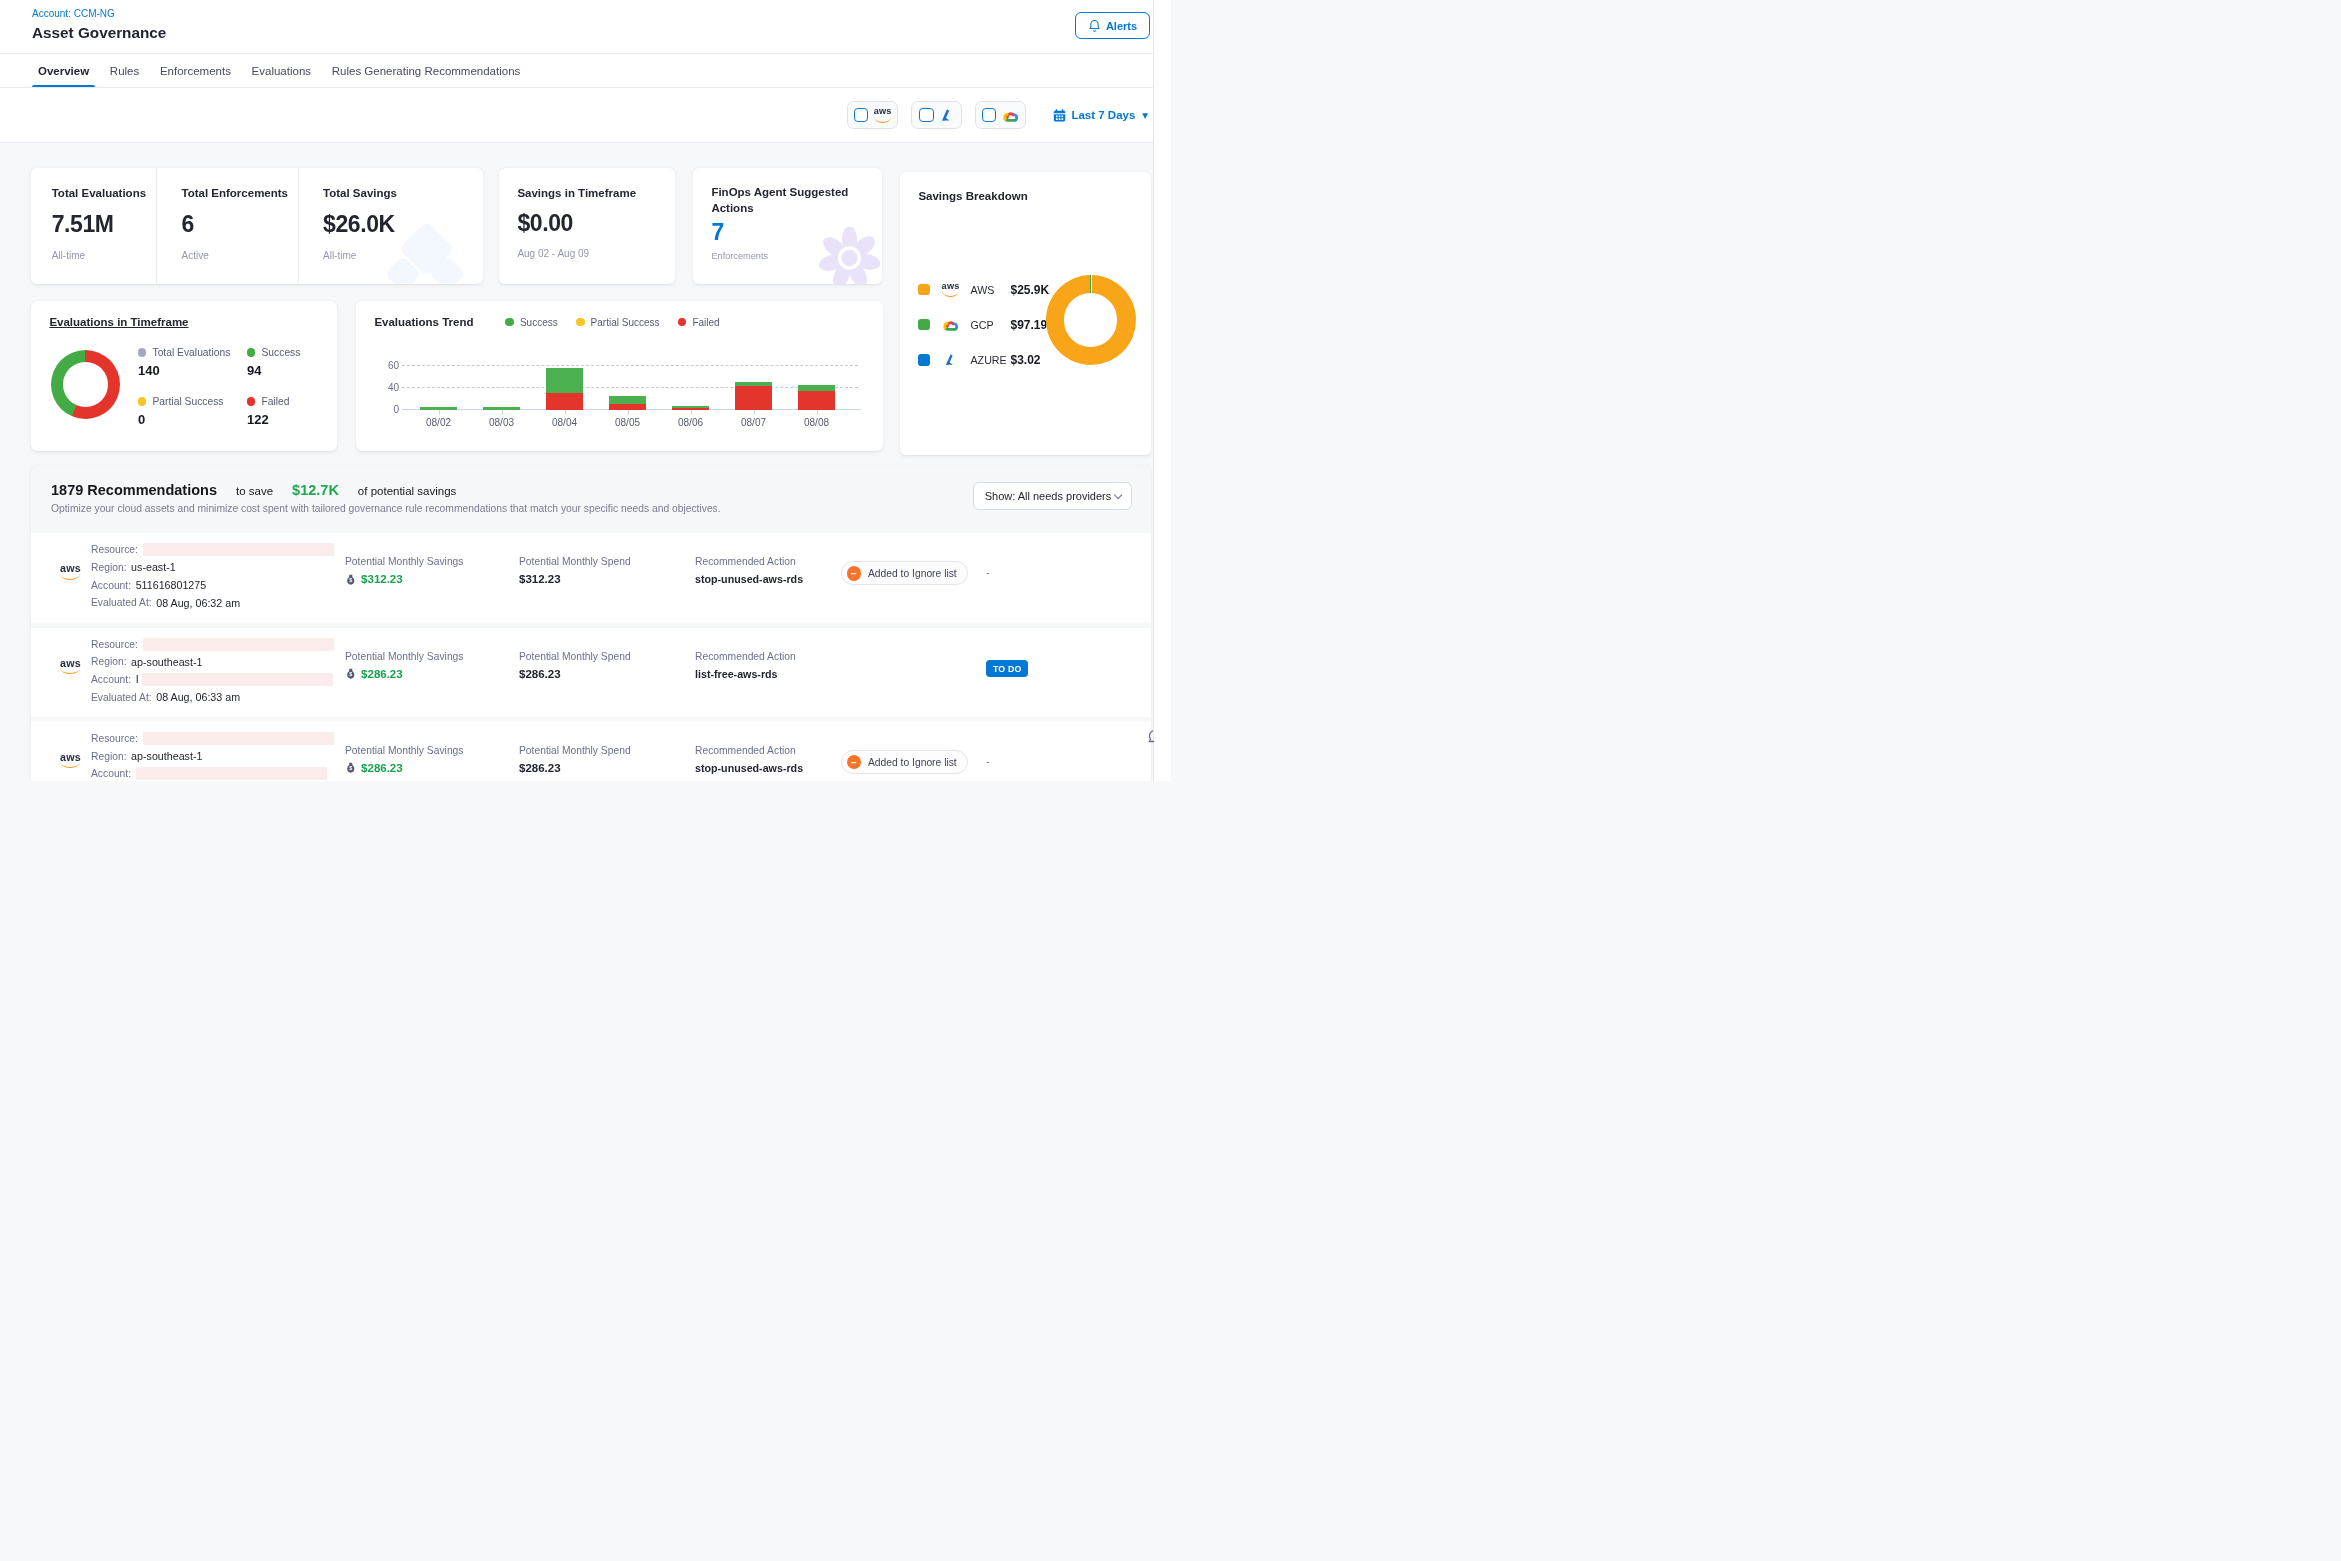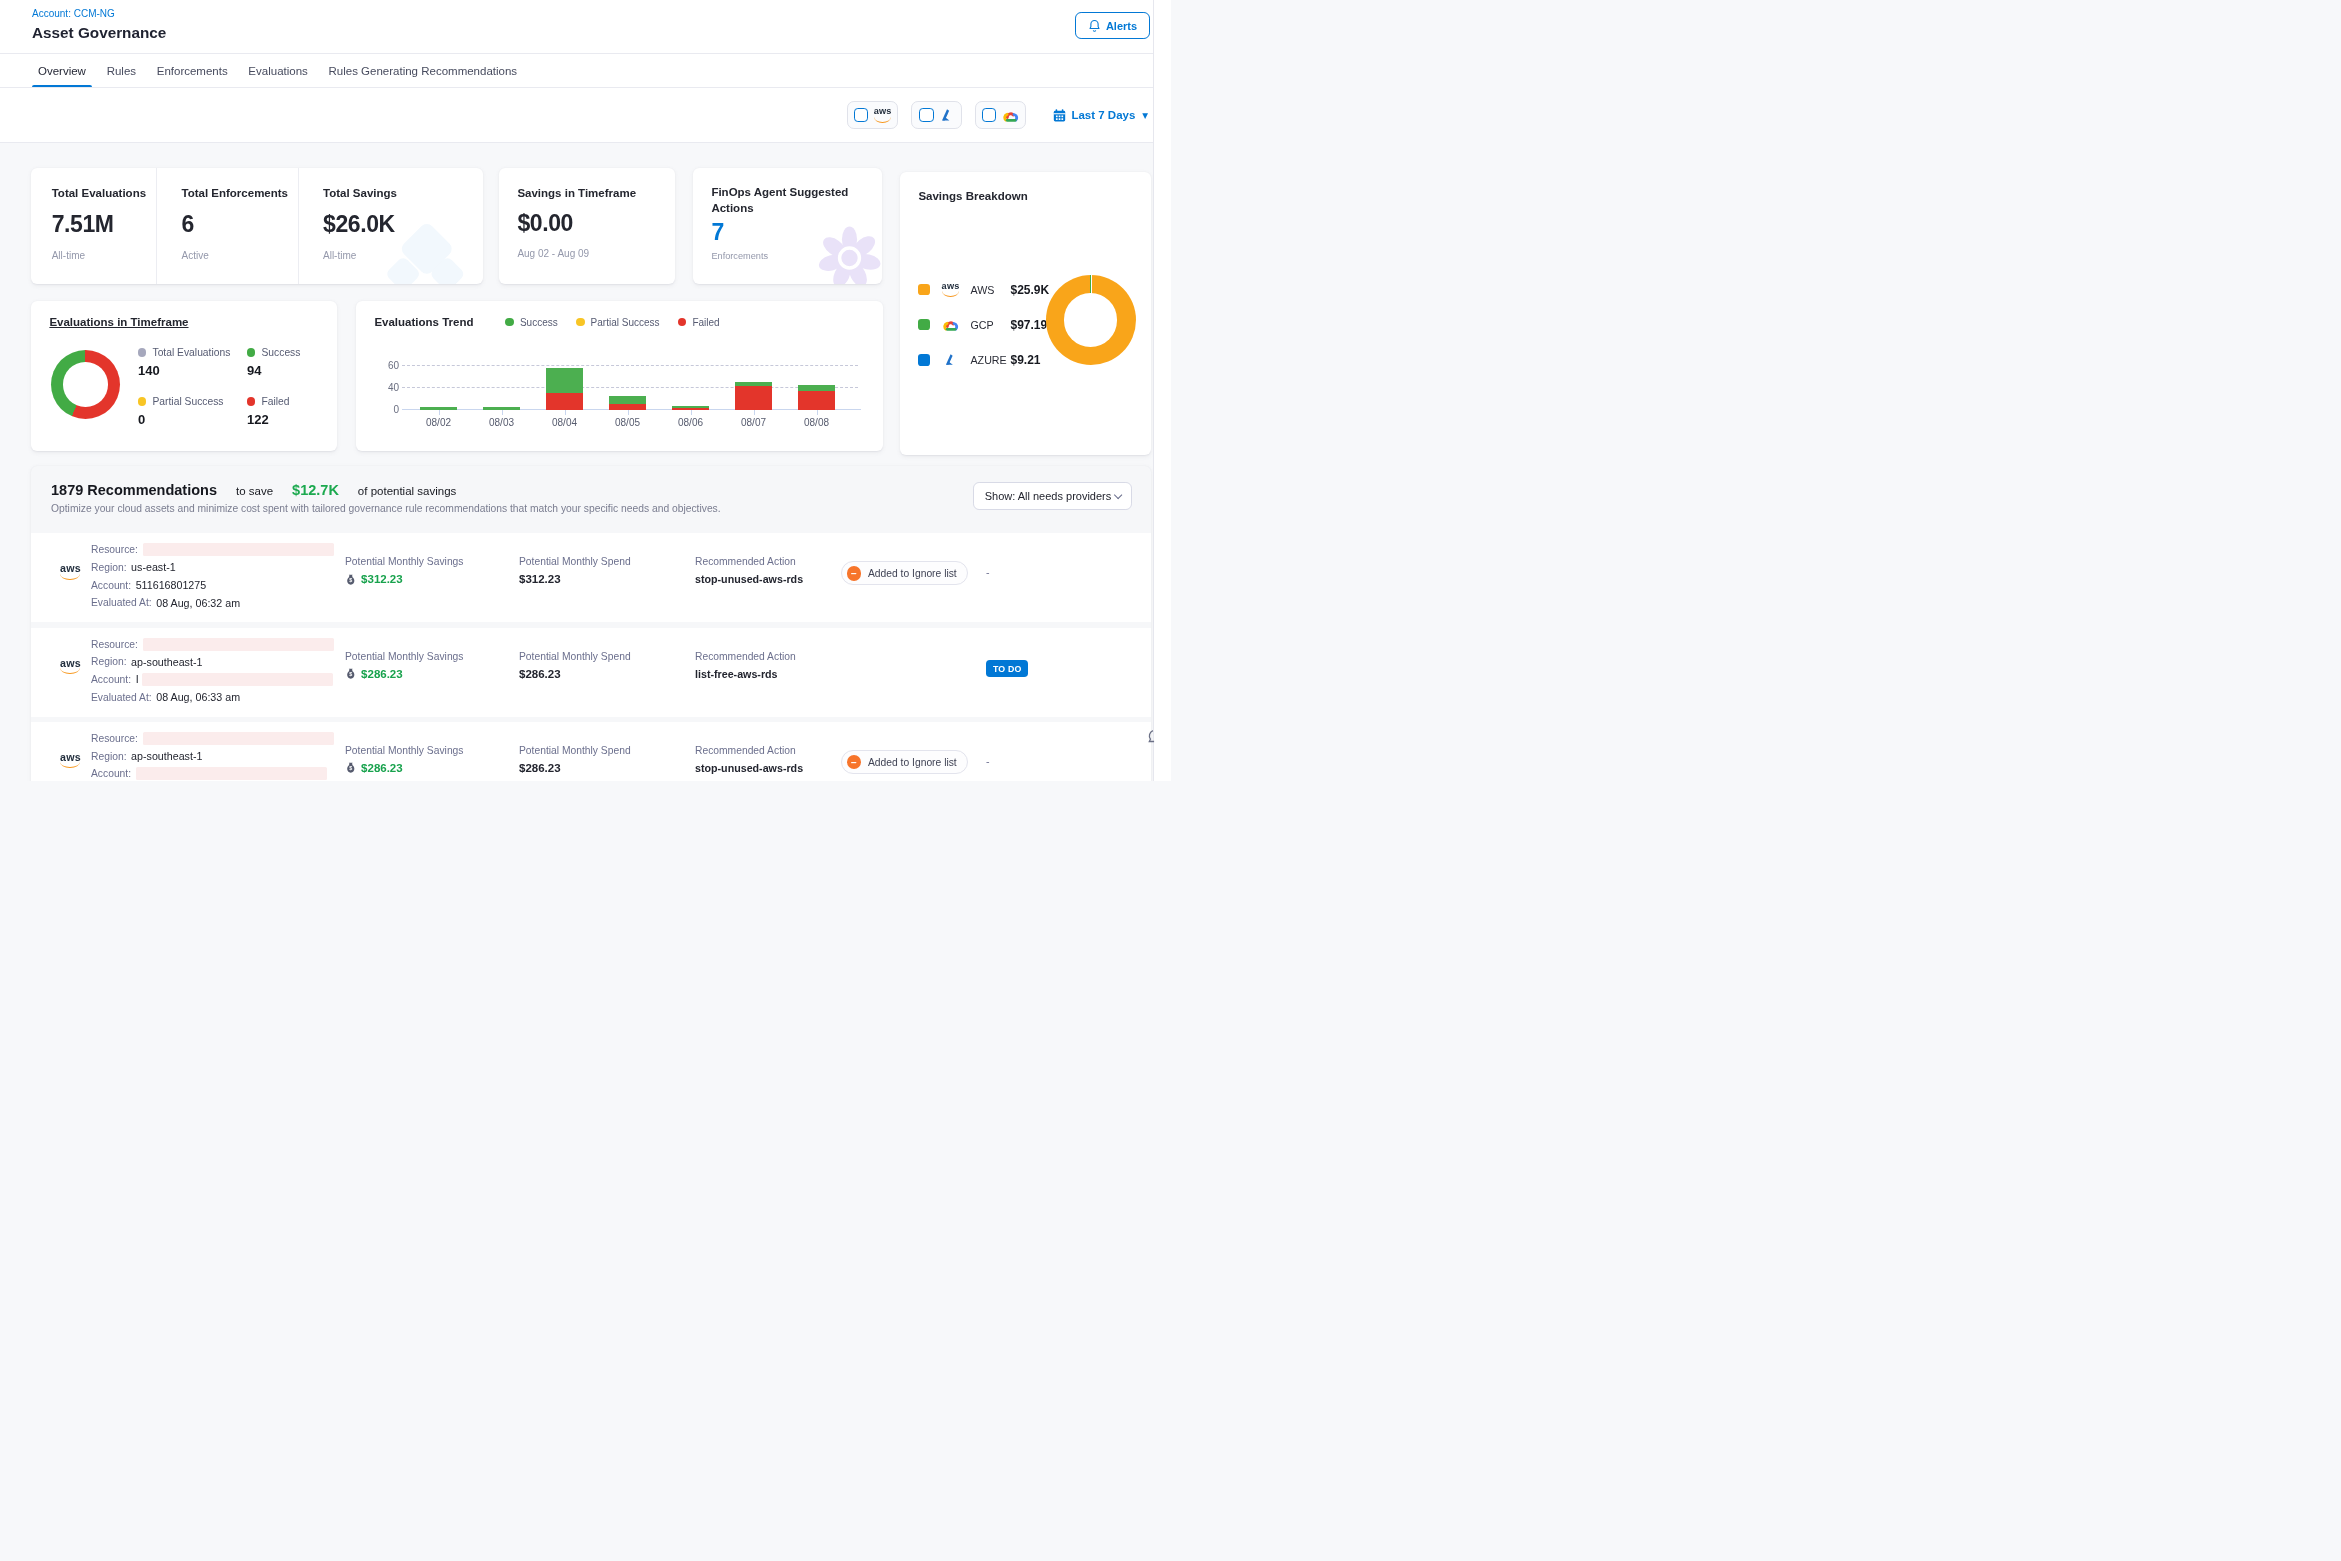--- a/index.html
+++ b/index.html
@@ -10,21 +10,21 @@
   .hdr { background:#fff; height:54px; border-bottom:0.8px solid #E9EAF0; padding:7.7px 0 0 32px; position:relative; }
   .acct { font-size:10px; color:#0278D5; cursor:pointer; }
   .ptitle { font-size:15.3px; font-weight:700; color:#1F2230; margin-top:5.4px; }
   .alerts-btn { position:absolute; right:21.4px; top:12.2px; height:27px; border:1.1px solid #0278D5; border-radius:6.1px;
     background:#fff; display:flex; align-items:center; gap:5.4px; padding:0 11.5px; cursor:pointer; }
   .alerts-btn span { color:#0278D5; font-weight:700; font-size:11px; }
 
   
   .tabs { background:#fff; height:34px; border-bottom:0.8px solid #E9EAF0; display:flex; align-items:center; gap:20.7px; padding-left:38px; }
   .tab { position:relative; font-size:11.5px; color:#474B5E; height:100%; display:flex; align-items:center; cursor:pointer; }
-  .tab.active { color:#1F2230; font-weight:400; }
+  .tab.active { color:#1F2230; font-weight:700; }
   .tab.active::after { content:''; position:absolute; left:-6.1px; right:-6.1px; bottom:0; height:2.3px; background:#0278D5; border-radius:2.3px 2.3px 0 0; }
 
   
   .filterbar { background:#fff; height:55px; border-bottom:0.8px solid #E9EAF0; display:flex; align-items:center; justify-content:flex-end; padding-right:23px; gap:13px; }
   .pill { width:51px; height:28px; background:#FAFBFD; border:0.8px solid #E0E2EA; border-radius:6.9px; display:flex; align-items:center; justify-content:center; gap:5.4px; cursor:pointer; }
   .cbx { width:14.5px; height:14.5px; border:1.5px solid #0278D5; border-radius:3.8px; background:#fff; }
   .daterange { display:flex; align-items:center; gap:5.4px; margin-left:13.8px; cursor:pointer; }
   .daterange span { color:#0278D5; font-weight:700; font-size:11.5px; }
   .caret { color:#0278D5; font-size:8.4px; margin-left:1.5px; }
 
@@ -303,21 +303,21 @@
         </div>
         <div class="bd-item">
           <span class="swatch sw-az"></span>
           <span class="bd-logo">
               <svg width="14.5" height="13" viewBox="0 0 24 22">
                 <path fill="#2072C9" d="M12.6 2 4.6 20H9l7-15.5z"></path>
                 <path fill="#2072C9" d="M13.9 8.2 10 15.3l6.4 4.7H5.6z"></path>
               </svg>
             </span>
           <span class="bd-name">AZURE</span>
-          <span class="bd-val">$9.21</span>
+          <span class="bd-val">$3.02</span>
         </div>
       </div>
       <div class="donut" id="bd-donut" style="background: conic-gradient(rgb(255, 255, 255) 0%, rgb(255, 255, 255) 0.5%, rgb(249, 165, 26) 0.5%, rgb(249, 165, 26) 99.61%, rgb(66, 171, 69) 99.61%, rgb(66, 171, 69) 99.98%, rgb(2, 120, 213) 99.98%, rgb(2, 120, 213) 100%);"></div>
     </section>
 
     <section class="card c5">
       <div class="card-label">Evaluations in Timeframe</div>
       <div class="donut" id="eval-donut" style="background: conic-gradient(rgb(227, 53, 43) 0%, rgb(227, 53, 43) 56.48%, rgb(66, 171, 69) 56.48%, rgb(66, 171, 69) 100%);"></div>
       <div class="ev-grid">
         <div class="ev-item">

